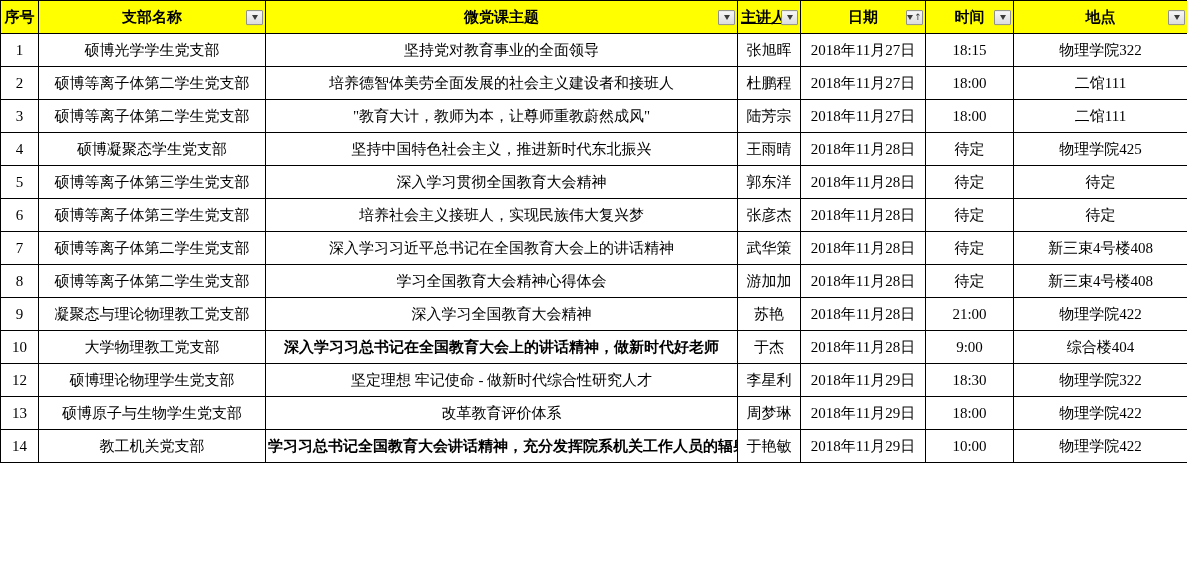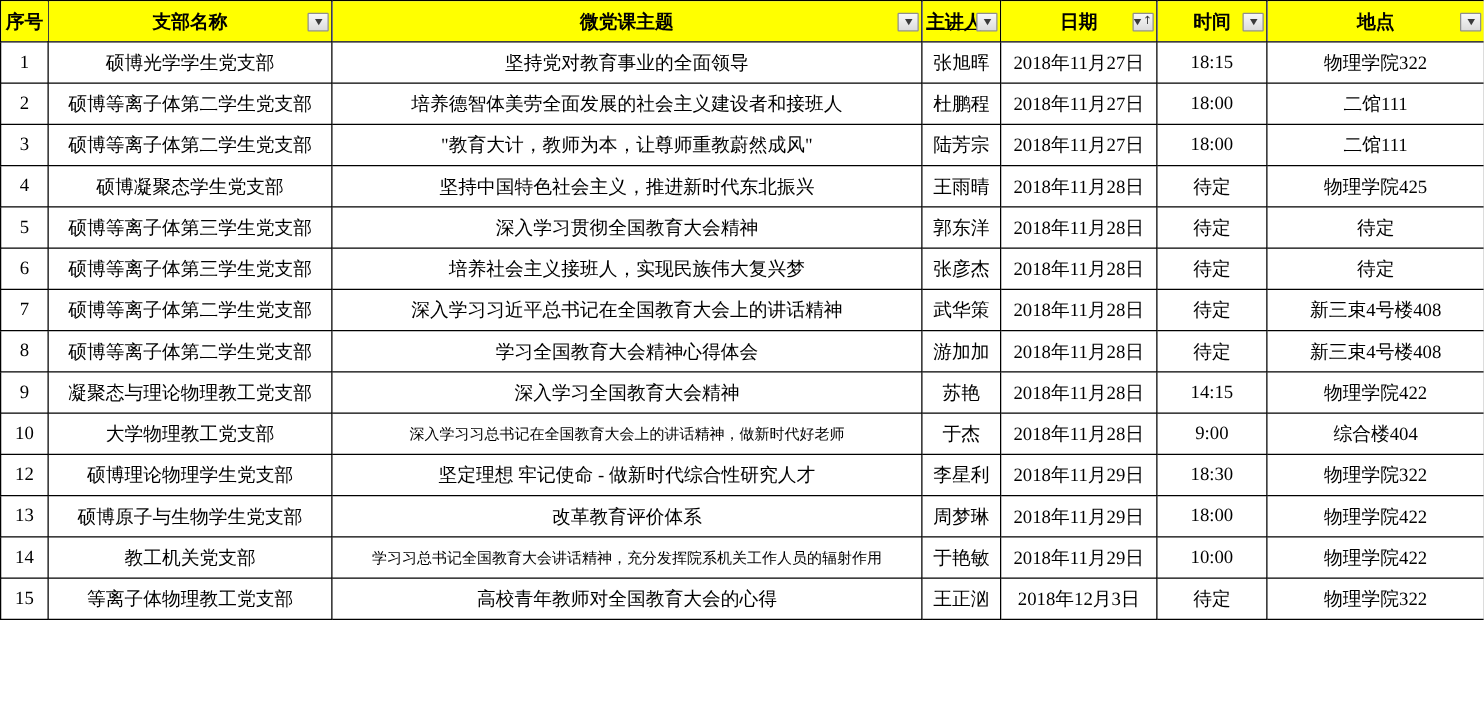--- a/index.html
+++ b/index.html
@@ -24,21 +24,21 @@
     font-size: 15px;
   }
   thead th {
     background: #FFFF00;
     font-family: "Liberation Sans", "DejaVu Sans", sans-serif;
     font-weight: bold;
     font-size: 15px;
     position: relative;
   }
   th.left-clip { text-align: left; padding-left: 3px; text-decoration: underline; }
-  td.small-text { font-size: 12px; }
+  td.small-text { font-size: 15px; font-weight: bold; }
   .filter-btn {
     position: absolute; right: 2px; top: 50%;
     transform: translateY(-46%);
     width: 17px; height: 15px;
     background: linear-gradient(#f8f8f8, #dcdcdc);
     border: 1px solid #8f8f8f;
     border-radius: 1px;
     display: flex; align-items: center; justify-content: center;
     box-sizing: border-box;
     cursor: pointer;
@@ -185,21 +185,21 @@
           <td>2018年11月28日</td>
           <td>待定</td>
           <td>新三束4号楼408</td>
         </tr>
         <tr>
           <td>9</td>
           <td>凝聚态与理论物理教工党支部</td>
           <td>深入学习全国教育大会精神</td>
           <td>苏艳</td>
           <td>2018年11月28日</td>
-          <td>14:15</td>
+          <td>21:00</td>
           <td>物理学院422</td>
         </tr>
         <tr>
           <td>10</td>
           <td>大学物理教工党支部</td>
           <td class="small-text">深入学习习总书记在全国教育大会上的讲话精神，做新时代好老师</td>
           <td>于杰</td>
           <td>2018年11月28日</td>
           <td>9:00</td>
           <td>综合楼404</td>
@@ -224,24 +224,15 @@
         </tr>
         <tr>
           <td>14</td>
           <td>教工机关党支部</td>
           <td class="small-text">学习习总书记全国教育大会讲话精神，充分发挥院系机关工作人员的辐射作用</td>
           <td>于艳敏</td>
           <td>2018年11月29日</td>
           <td>10:00</td>
           <td>物理学院422</td>
         </tr>
-        <tr>
-          <td>15</td>
-          <td>等离子体物理教工党支部</td>
-          <td>高校青年教师对全国教育大会的心得</td>
-          <td>王正汹</td>
-          <td>2018年12月3日</td>
-          <td>待定</td>
-          <td>物理学院322</td>
-        </tr>
       </tbody>
   </table>
 </div>
 
 </body></html>

